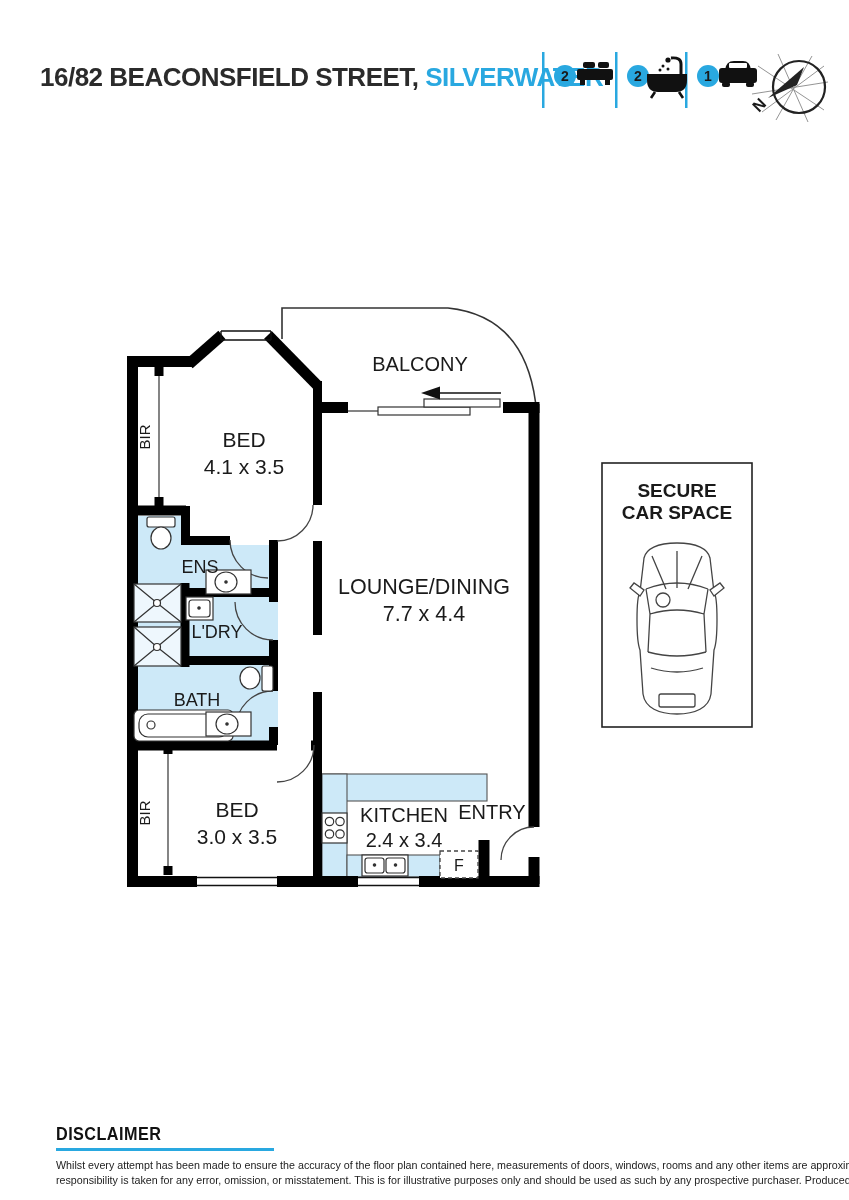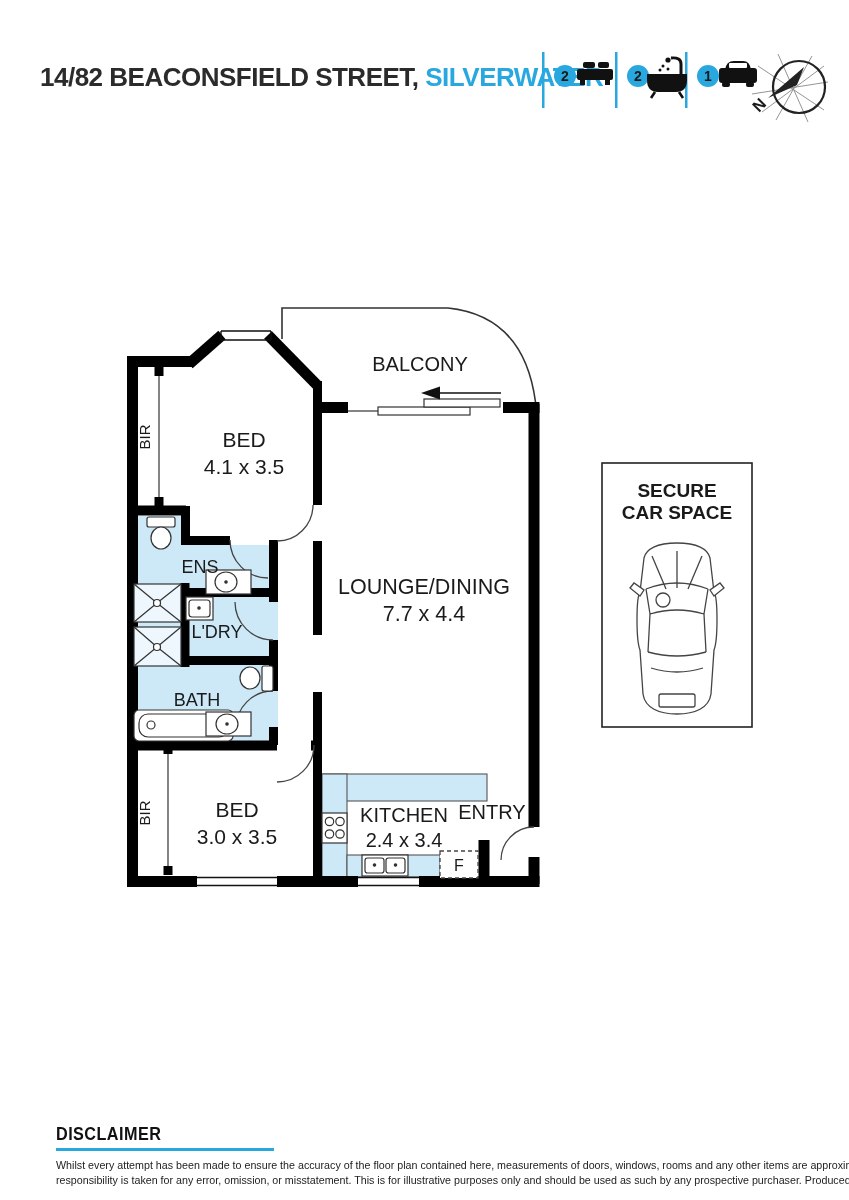--- a/index.html
+++ b/index.html
@@ -17,21 +17,21 @@
              transform:scaleX(0.93);transform-origin:left;}
   .disc-line{white-space:nowrap;}
   svg text{font-family:"Liberation Sans",sans-serif;fill:#1a1a1a;}
 </style>
 </head>
 <body>
 
 <div class="page">
 
   <div class="title">
-    <span>14/82 BEACONSFIELD STREET,</span>
+    <span>16/82 BEACONSFIELD STREET,</span>
     <span class="suburb">SILVERWATER</span>
   </div>
 
   <svg class="plan-svg" width="849" height="1200" viewBox="0 0 849 1200">
 
     <g>
       <rect x="542" y="52" width="2.5" height="56" fill="#29a8e0"></rect>
       <rect x="615" y="52" width="2.5" height="56" fill="#29a8e0"></rect>
       <rect x="685" y="52" width="2.5" height="56" fill="#29a8e0"></rect>
 

